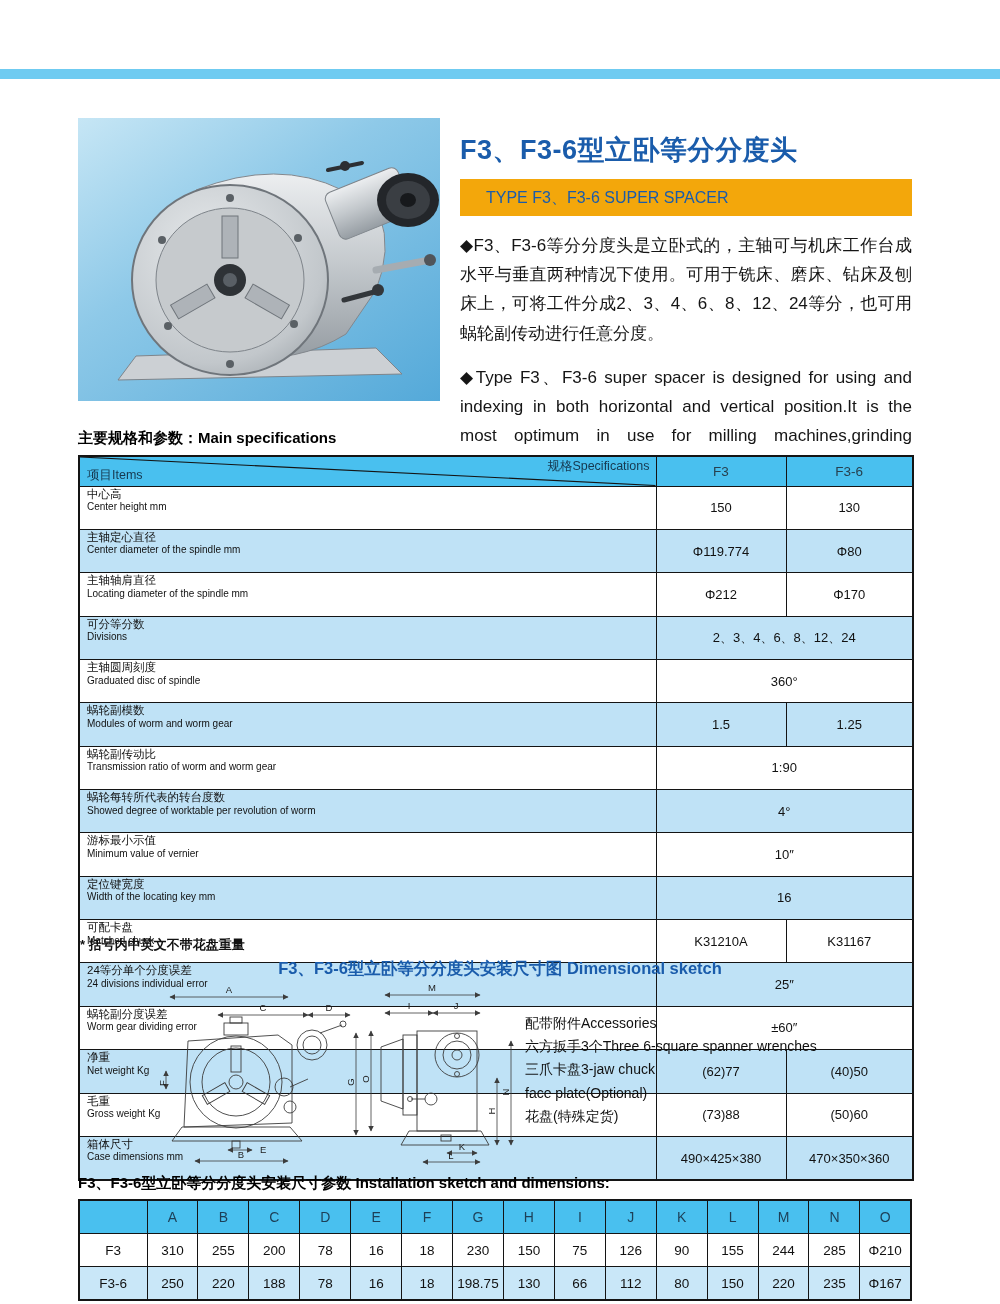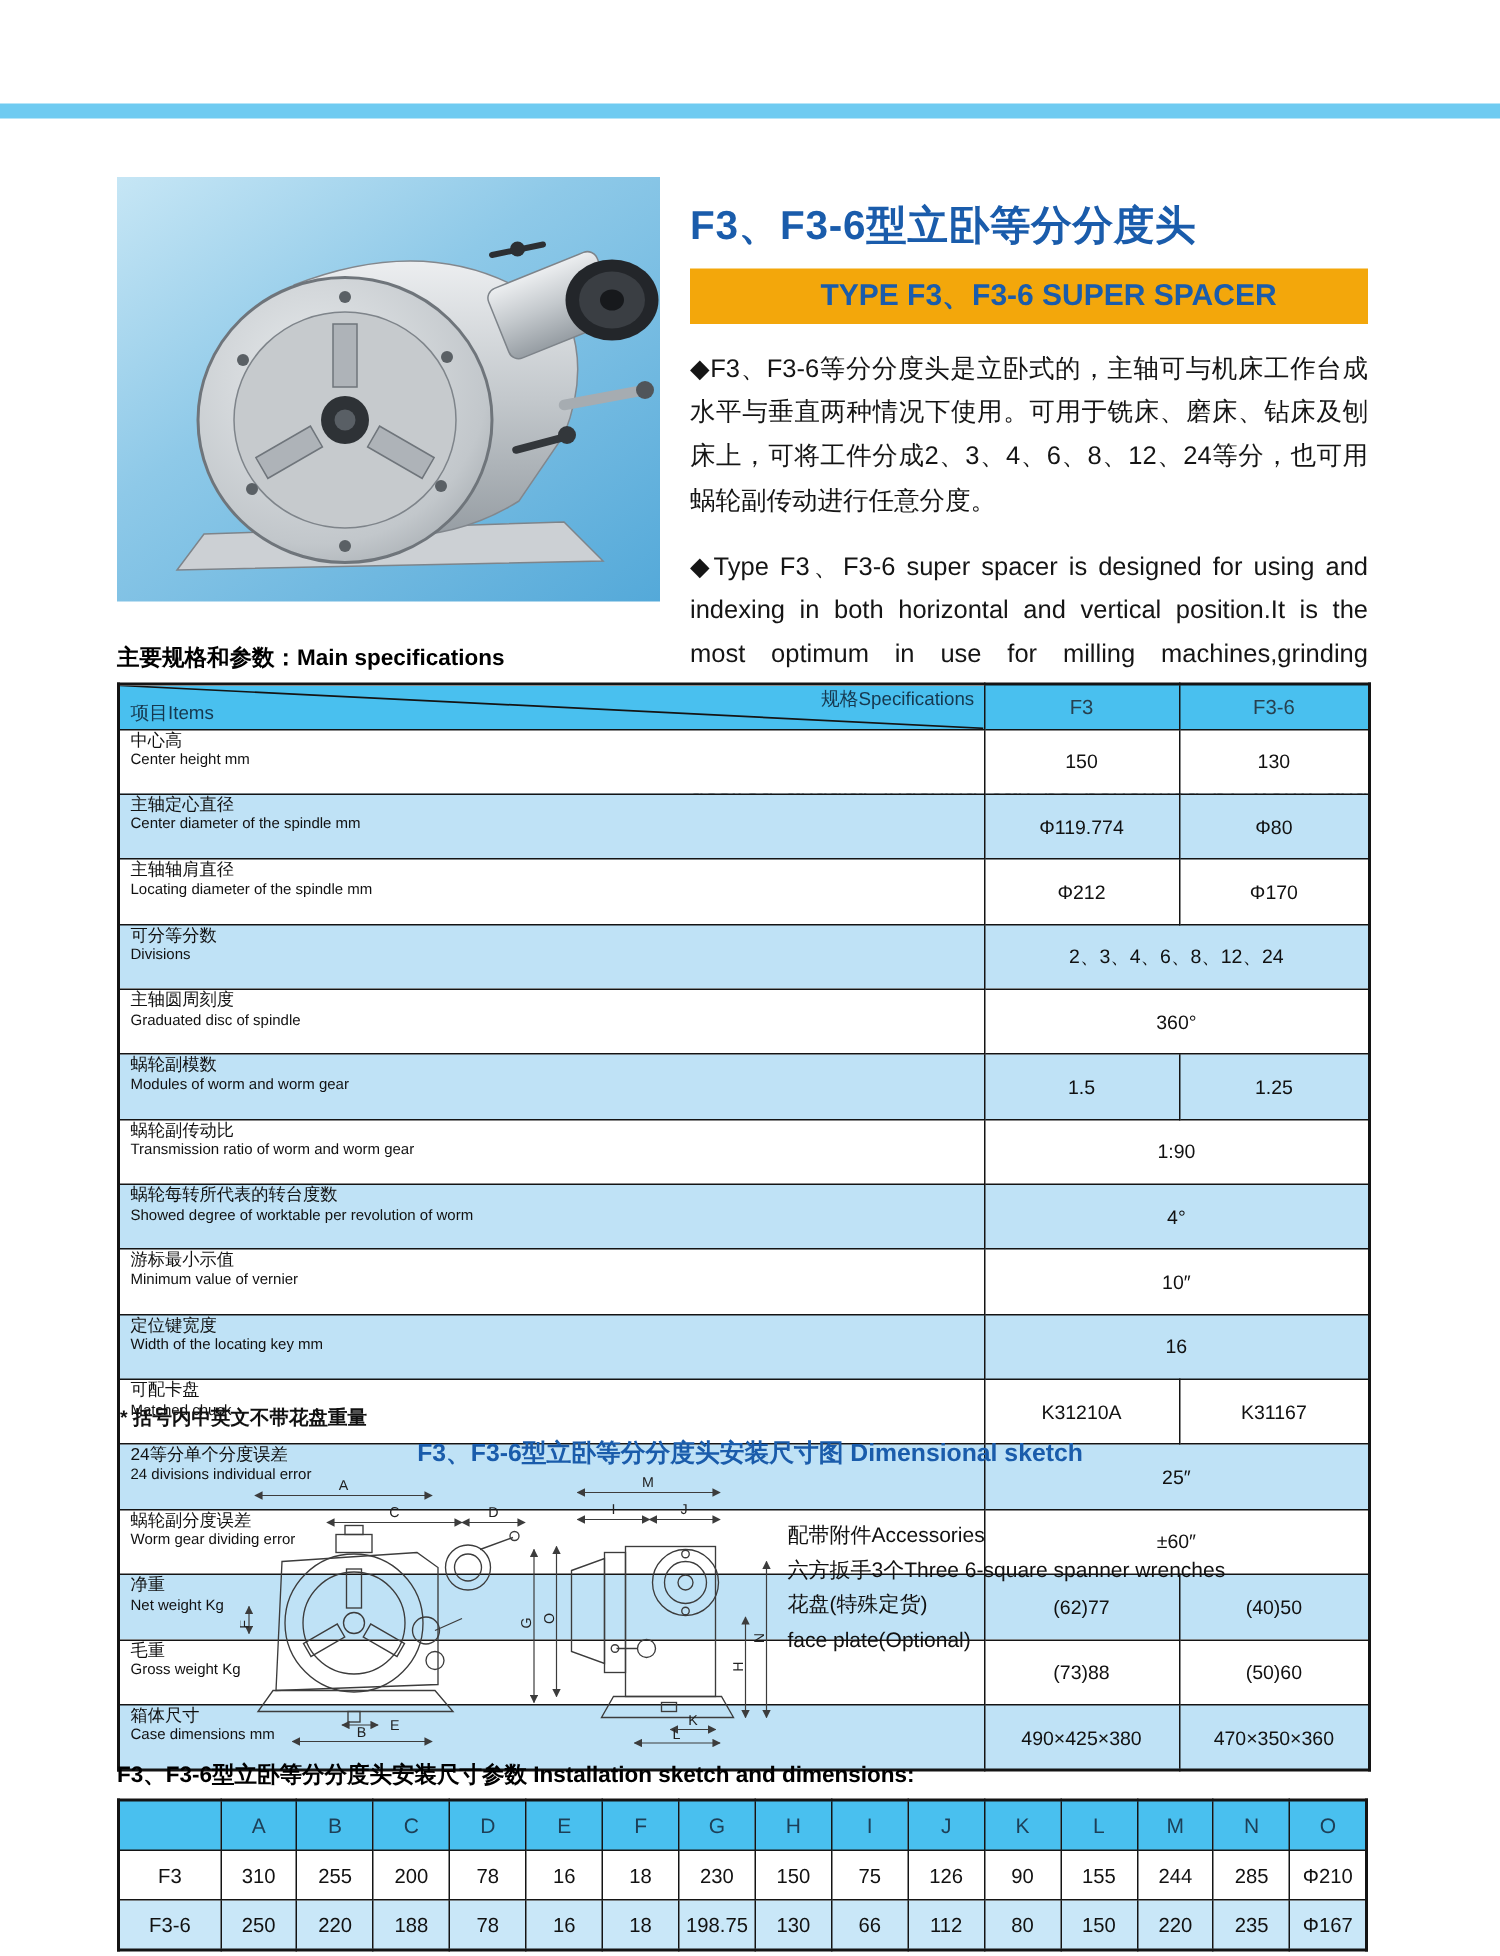--- a/index.html
+++ b/index.html
@@ -15,21 +15,21 @@
     position:absolute; left:78px; top:118px; width:362px; height:283px;
     background:linear-gradient(145deg,#c6e6f5 0%,#8ec9e8 40%,#54a9d9 100%);
   }
   .photo svg { display:block; }
 
   
   .right-col { position:absolute; left:460px; top:116px; width:452px; }
   .title { font-size:27px; font-weight:bold; color:#1a5cab; letter-spacing:0.5px;margin-top:16px; }
   .banner {
     margin-top:11px; height:37px; background:#f3a70b; color:#1a5cab;
-    font-weight:bold; font-size:20px; line-height:37px; padding-left:26px; box-sizing:border-box;text-align:center;
+    font-weight:normal; font-size:16px; line-height:37px; padding-left:26px; box-sizing:border-box;
   }
   .para { margin-top:15px; font-size:17px; line-height:1.72; text-align:justify; color:#151515; }
 
   
   .spec-heading { position:absolute; left:78px; top:429px; font-size:15px; font-weight:bold; color:#000; }
   table { border-collapse:collapse; }
   .spec-table {
     position:absolute; left:78px; top:455px; width:834px; table-layout:fixed;
     border:2px solid #141414; font-size:13px;
   }
@@ -371,22 +371,23 @@
       <text class="dim-t" x="97" y="167" text-anchor="middle">K</text>
       <line class="dl" x1="58" y1="179" x2="115" y2="179"></line>
       <text class="dim-t" x="86" y="176" text-anchor="middle">L</text>
     </g>
   </svg>
 </div>
 
 <div class="accessories">
   <div>配带附件Accessories</div>
   <div>六方扳手3个Three 6-square spanner wrenches</div>
+  <div>三爪卡盘3-jaw chuck</div>
+  <div>face plate(Optional)</div>
   <div>花盘(特殊定货)</div>
-  <div>face plate(Optional)</div>
 </div>
 
 <div class="install-heading">F3、F3-6型立卧等分分度头安装尺寸参数 Installation sketch and dimensions:</div>
 
 <table class="install-table">
   <colgroup>
     <col style="width:68px">
       <col>
       <col>
       <col>

